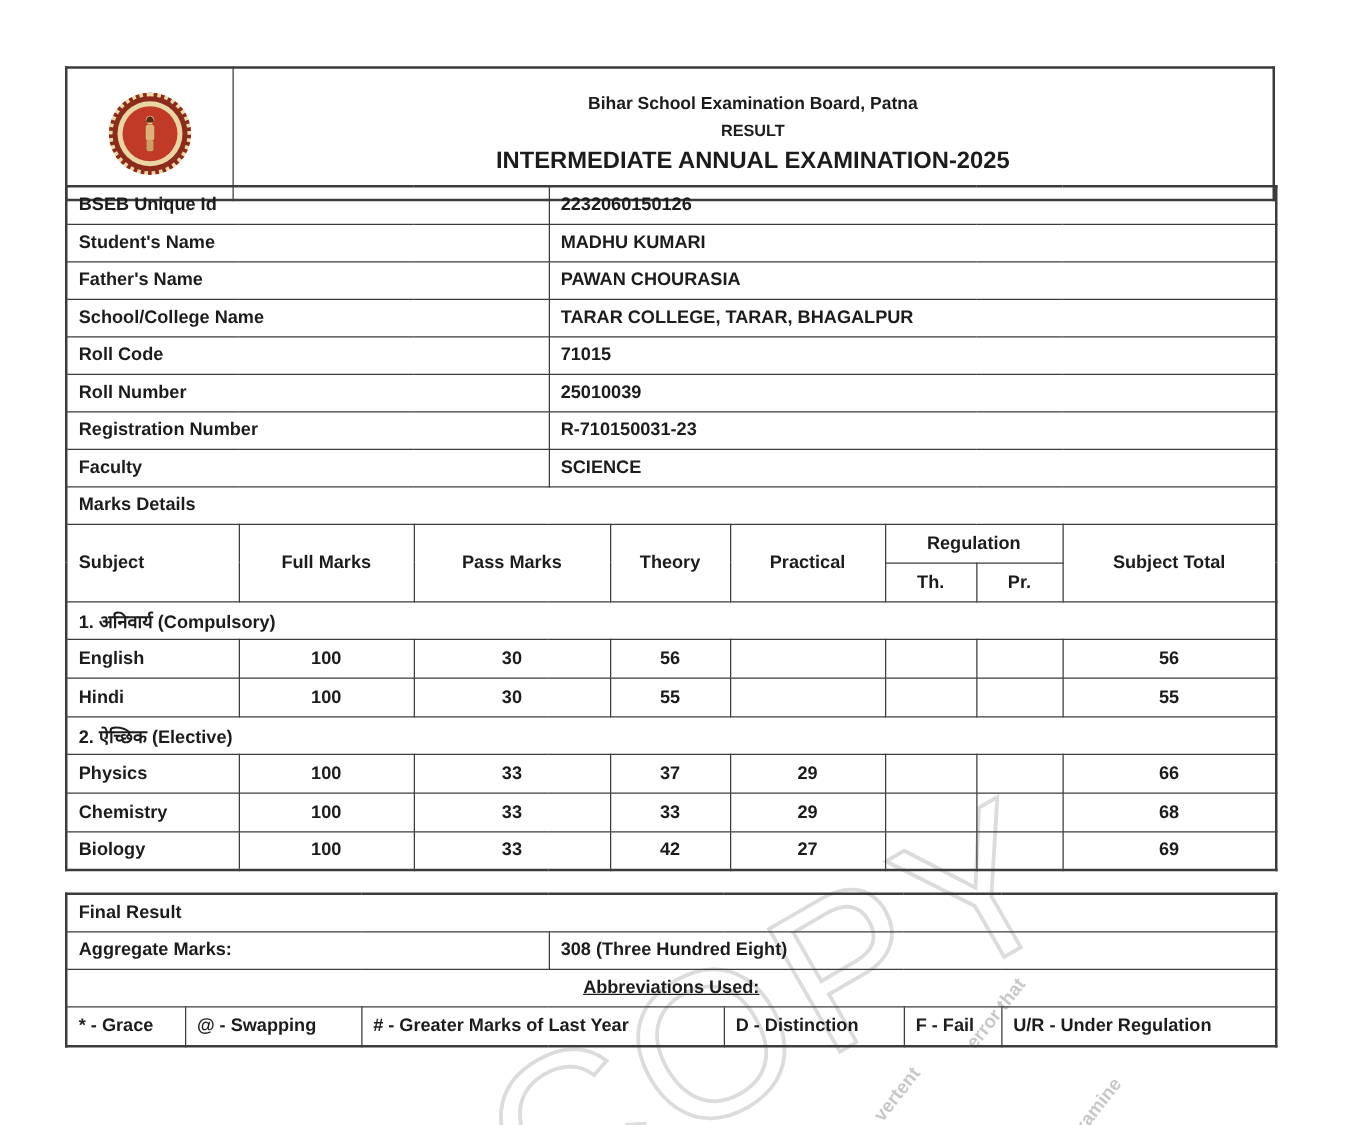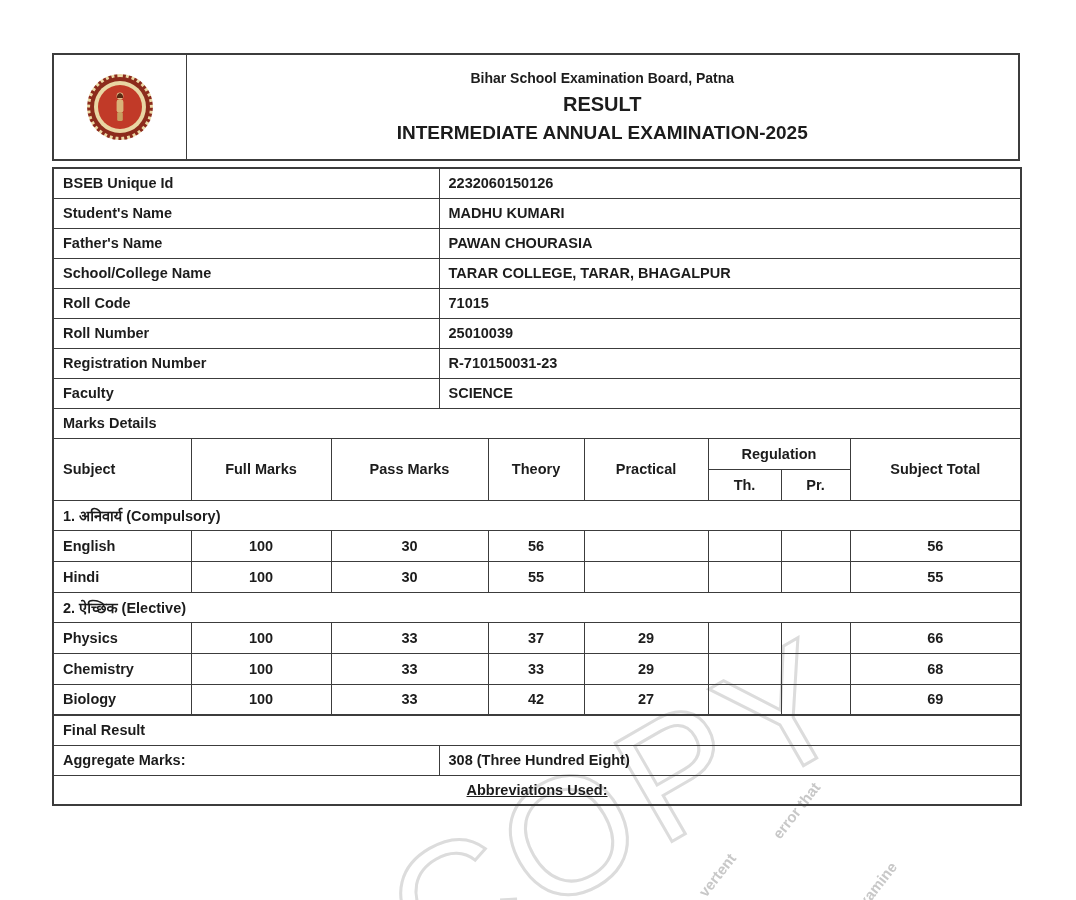--- a/index.html
+++ b/index.html
@@ -28,28 +28,28 @@
     z-index:1;
   }
   table, th, td { border:1px solid #3c3c3c; }
   table { border-width:2px; }
   th, td {
     font-weight:bold; font-size:14.5px; color:#1c1c1c;
     vertical-align:middle; overflow:hidden; white-space:nowrap;
     background:transparent;
   }
   .t-header { top:53px; height:108px; }
-  .t-main   { top:167px; }
+  .t-main   { top:148px; }
   .t-final  { top:714px; }
 
   
   .logo-cell { width:133px; text-align:center; }
   .title-cell { text-align:center; }
   .board-line { font-size:14px; font-weight:bold; margin-bottom:7px; }
-  .result-line { font-size:20px; font-weight:bold; margin-bottom:6px; }
+  .result-line { font-size:13px; font-weight:bold; margin-bottom:6px; }
   .exam-line { font-size:19px; font-weight:bold; }
 
   .seal {
     width:66px; height:66px; border-radius:50%;
     background:#8c2b1c; border:3px dotted #ecd9a6;
     margin:0 auto; display:flex; align-items:center; justify-content:center;
   }
   .seal-ring {
     width:52px; height:52px; border-radius:50%;
     background:#e9d6a4; display:flex; align-items:center; justify-content:center;
@@ -246,16 +246,24 @@
         <tr class="r30">
       <td class="left" colspan="7">Final Result</td>
     </tr>
     <tr class="r30">
       <td class="lbl" colspan="3">Aggregate Marks:</td>
       <td class="val" colspan="4">308 (Three Hundred Eight)</td>
     </tr>
     <tr class="r30">
       <td class="abbr-title" colspan="7">Abbreviations Used:</td>
     </tr>
+    <tr class="r32">
+      <td class="left">* - Grace</td>
+      <td class="left">@ - Swapping</td>
+      <td class="left" colspan="2"># - Greater Marks of Last Year</td>
+      <td class="left">D - Distinction</td>
+      <td class="left">F - Fail</td>
+      <td class="left">U/R - Under Regulation</td>
+    </tr>
   </tbody>
     </table>
 
 </div>
 
 </body></html>

